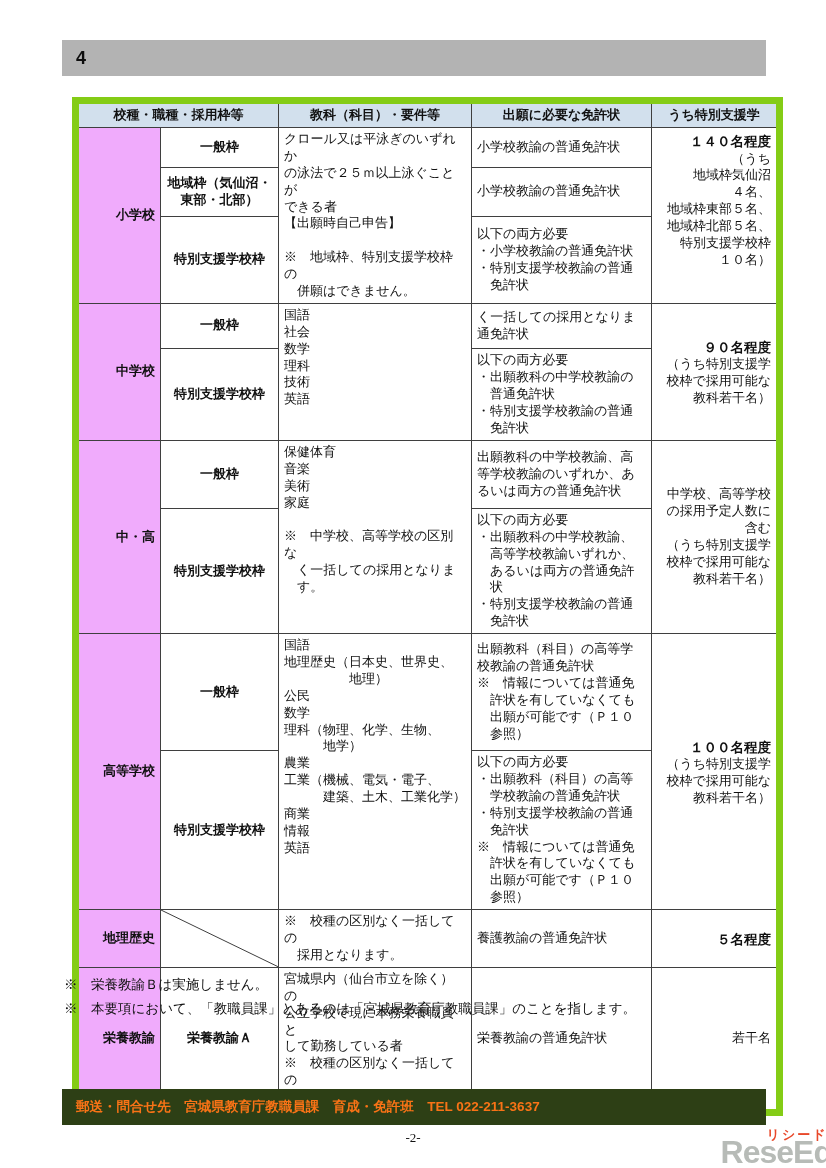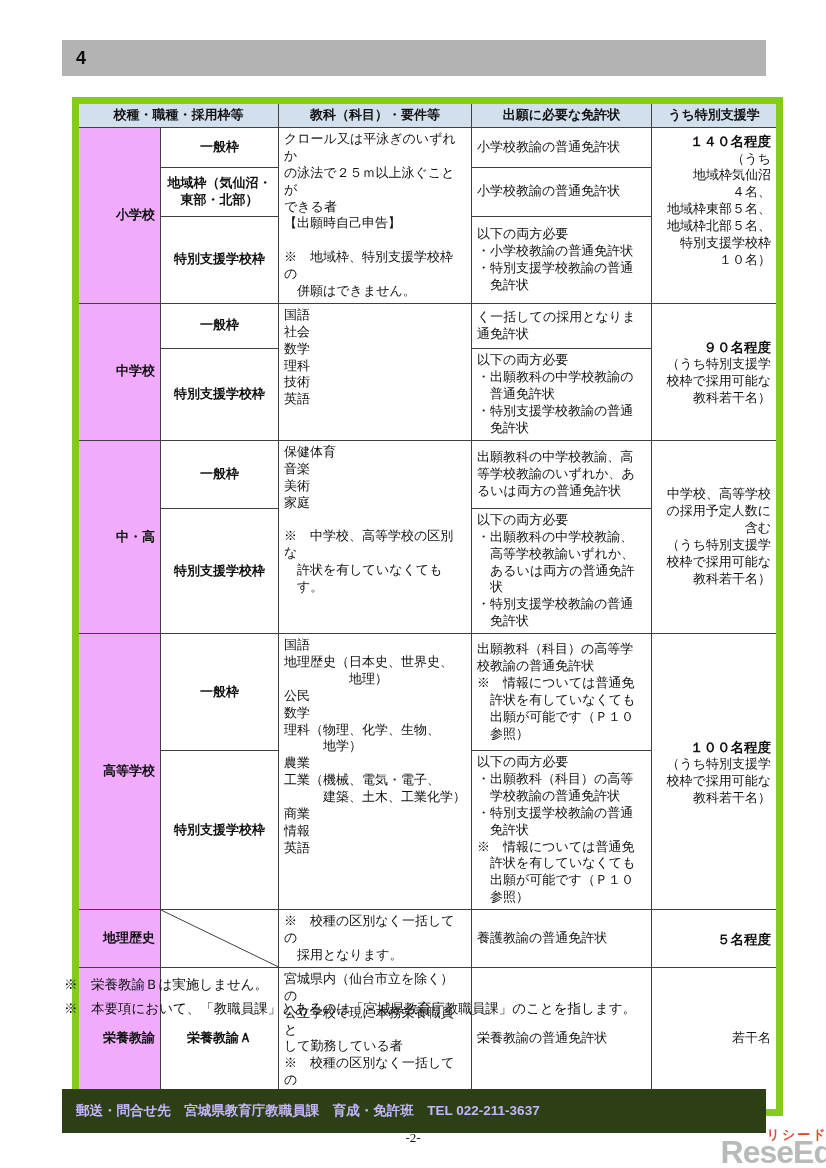--- a/index.html
+++ b/index.html
@@ -63,22 +63,22 @@
   tr.h-ck2 td{height:117px;}
   tr.h-ko1 td{height:117px;}
   tr.h-ko2 td{height:155px;}
   tr.h-yogo td{height:53px;}
   tr.h-eiyo td{height:105px;}
   
   .footnotes{position:absolute;left:64px;top:976px;width:704px;font-size:13.5px;}
   .footnotes div{margin-bottom:6px;}
   
   .contact-bar{
-    position:absolute;left:62px;top:1089px;width:704px;height:44px;
-    background:#2d3f15;color:#c4b5fd;
+    position:absolute;left:62px;top:1089px;width:704px;height:36px;
+    background:#2d3f15;color:#f97316;
     font-family:"Liberation Sans","DejaVu Sans",sans-serif;font-weight:bold;font-size:13.5px;
     display:flex;align-items:center;justify-content:space-between;
     padding:0 14px;box-sizing:border-box;
   }
   
   .page-number{
     position:absolute;left:0;top:1130px;width:826px;text-align:center;
     font-size:13px;
   }
   
@@ -184,21 +184,21 @@
 
       <tr class="h-ck1">
         <td class="rowlabel" rowspan="2">中・高</td>
         <td class="waku pre">一般枠</td>
         <td class="body pre" rowspan="2">保健体育
 音楽
 美術
 家庭
 
 ※　中学校、高等学校の区別な
-　許状を有していなくても
+　く一括しての採用となりま
 　す。</td>
         <td class="body pre vmid">出願教科の中学校教諭、高
 等学校教諭のいずれか、あ
 るいは両方の普通免許状</td>
         <td class="count" rowspan="2">
           <div class="count-detail pre">中学校、高等学校
 の採用予定人数に
 含む
 （うち特別支援学
 校枠で採用可能な

